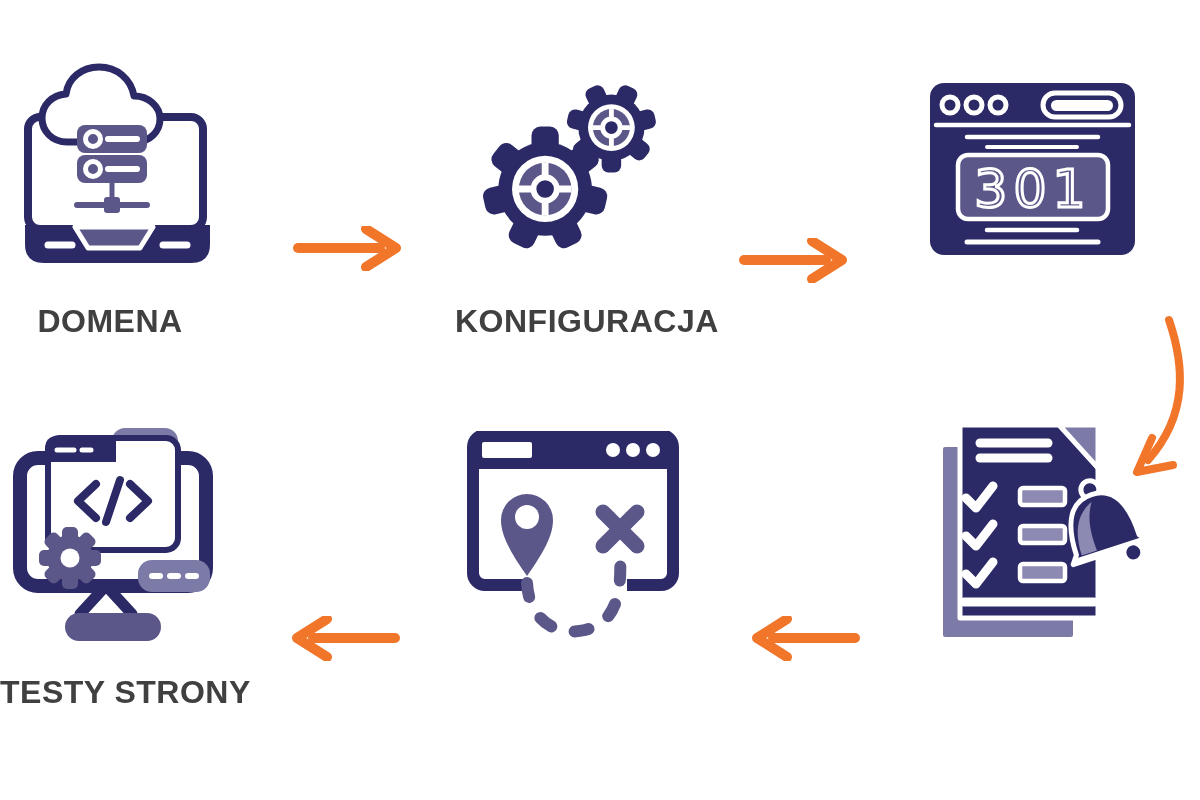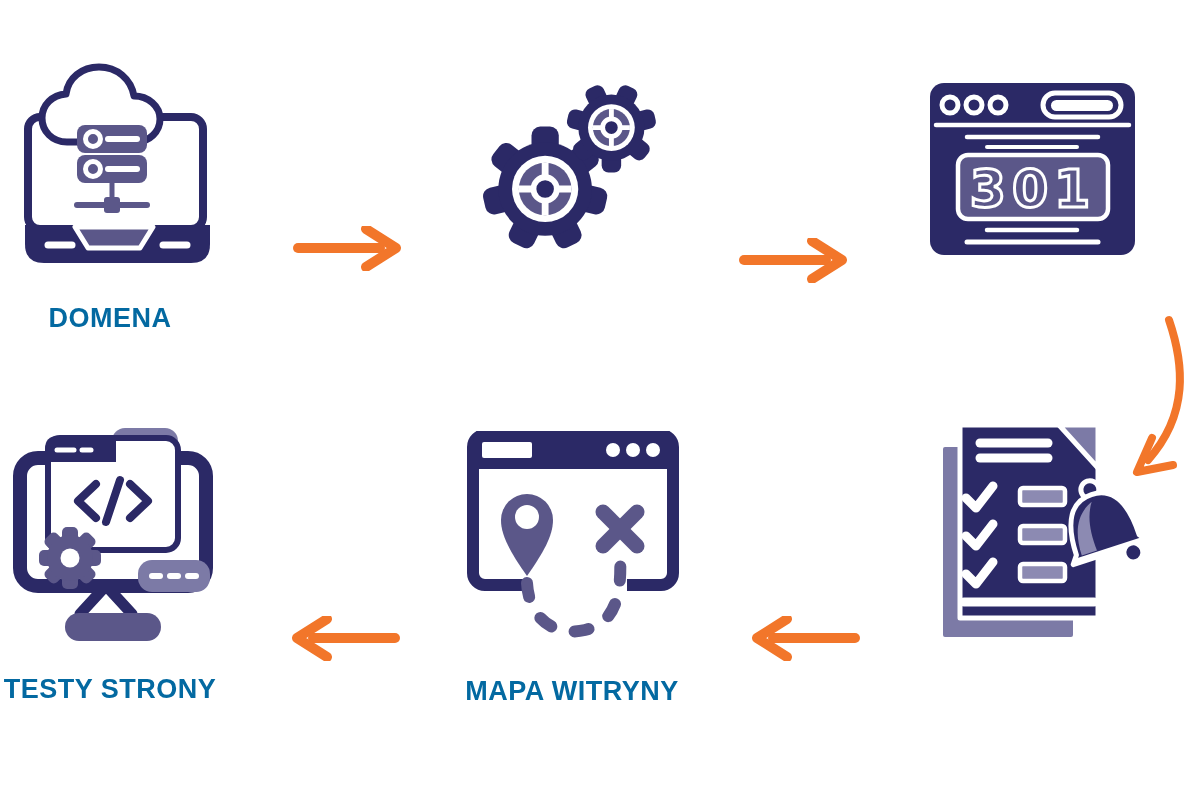--- a/index.html
+++ b/index.html
@@ -1,20 +1,20 @@
 <!DOCTYPE html>
 <html><head>
 <meta charset="utf-8">
 <style>
   html,body{margin:0;padding:0;background:#ffffff;}
   #stage{position:relative;width:1200px;height:800px;background:#ffffff;overflow:hidden;
          font-family:"Liberation Sans", sans-serif;}
-  .icon-box{position:absolute;font-weight:bold;}
-  .step-label{position:absolute;text-align:center;font-weight:700;font-size:27px;
-              letter-spacing:0.5px;color:#0369a1;white-space:nowrap;}
+  .icon-box{position:absolute;}
+  .step-label{position:absolute;text-align:center;font-weight:700;font-size:32px;
+              letter-spacing:0.5px;color:#404040;white-space:nowrap;}
   svg{display:block;}
 </style>
 </head>
 <body>
 
 <div id="stage">
 
   <div class="icon-box" style="left:15px;top:52px;">
     <svg width="200" height="235" viewBox="0 0 200 235">
 
@@ -113,20 +113,21 @@
         </g>
         <circle r="34" fill="#2B2966"></circle>
         <circle r="24" fill="#ffffff"></circle>
         <circle r="19" fill="#5B5789"></circle>
         <line x1="-19" y1="0" x2="19" y2="0" stroke="#ffffff" stroke-width="5"></line>
         <line x1="0" y1="-19" x2="0" y2="19" stroke="#ffffff" stroke-width="5"></line>
         <circle r="9" fill="#2B2966" stroke="#ffffff" stroke-width="5"></circle>
       </g>
     </svg>
   </div>
+  <div class="step-label" style="left:455px;top:303px;width:240px;">KONFIGURACJA</div>
 
   <div class="icon-box" style="left:738px;top:238px;">
     <svg width="115" height="45" viewBox="0 0 115 45">
       <line x1="6" y1="22" x2="88" y2="22" stroke="#F2762A" stroke-width="10" stroke-linecap="round"></line>
       <polyline points="74,3 104,22 74,41" fill="none" stroke="#F2762A" stroke-width="10" stroke-linecap="round" stroke-linejoin="round"></polyline>
     </svg>
   </div>
 
   <div class="icon-box" style="left:930px;top:83px;">
     <svg width="205" height="172" viewBox="0 0 205 172">
@@ -211,21 +212,20 @@
       </g>
 
       <g stroke="#5B5789" stroke-width="15" stroke-linecap="round">
         <line x1="138" y1="81" x2="172" y2="115"></line>
         <line x1="138" y1="115" x2="172" y2="81"></line>
       </g>
 
       <path d="M62,152 C64,188 90,206 120,199 C150,192 157,165 155,124" fill="none" stroke="#5B5789" stroke-width="12" stroke-linecap="round" stroke-dasharray="14 24"></path>
     </svg>
   </div>
-  <div class="step-label" style="left:452px;top:676px;width:240px;">MAPA WITRYNY</div>
 
   <div class="icon-box" style="left:286px;top:616px;">
     <svg width="115" height="45" viewBox="0 0 115 45">
       <line x1="27" y1="22" x2="109" y2="22" stroke="#F2762A" stroke-width="10" stroke-linecap="round"></line>
       <polyline points="41,3 11,22 41,41" fill="none" stroke="#F2762A" stroke-width="10" stroke-linecap="round" stroke-linejoin="round"></polyline>
     </svg>
   </div>
 
   <div class="icon-box" style="left:8px;top:420px;">
     <svg width="210" height="230" viewBox="0 0 210 230">

